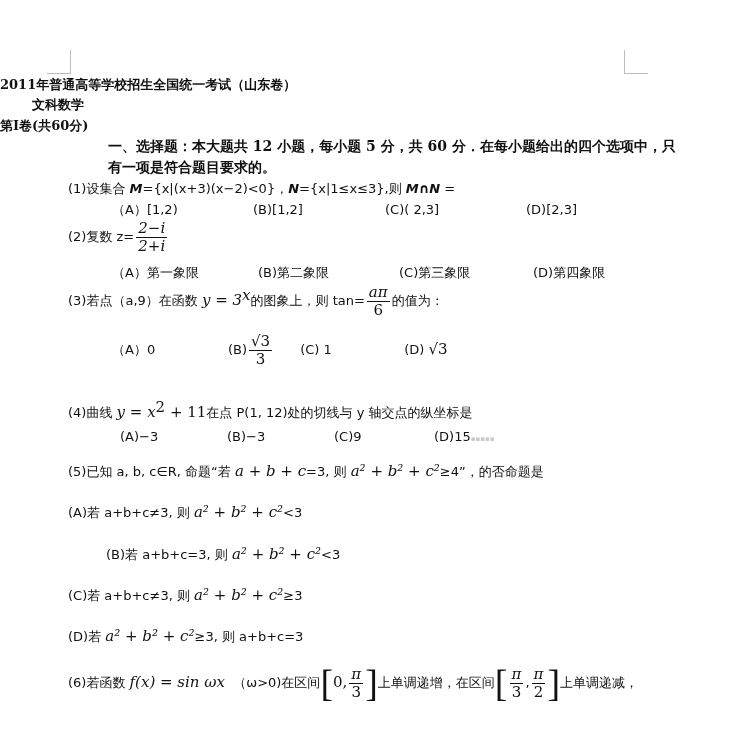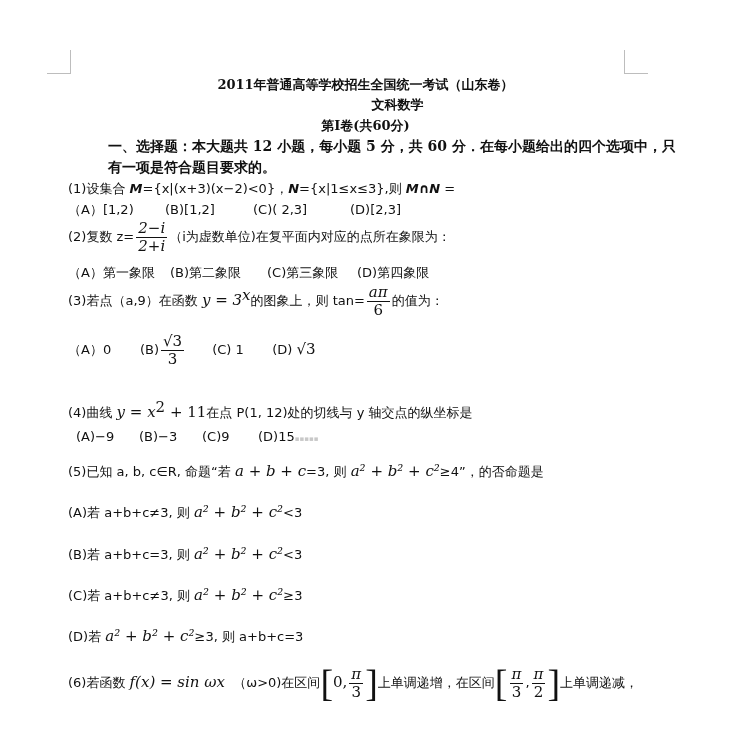--- a/index.html
+++ b/index.html
@@ -2,31 +2,31 @@
 <html><head>
 <meta charset="utf-8">
 <style>
   html, body { margin:0; padding:0; background:#ffffff; }
   body { width:731px; height:739px; position:relative; overflow:hidden;
          font-family: "DejaVu Sans", "Liberation Sans", sans-serif; color:#111; }
   .corner { position:absolute; border-color:#bdbdbd; border-style:solid; width:23px; height:23px; }
   .corner.left { left:47px; top:50px; border-width:0 1px 1px 0; }
   .corner.right { left:624px; top:50px; border-width:0 0 1px 1px; }
   .line { position:absolute; left:68px; white-space:nowrap; font-size:13px; }
-  .center { position:absolute; left:0; width:731px; text-align:center; font-weight:bold; font-family:"DejaVu Serif", serif; }
+  .center { position:absolute; left:0; width:731px; font-weight:bold; font-family:"DejaVu Serif", serif; }
   .t1 { top:76px; font-size:13px; }
   .t2 { top:96px; font-size:13px;margin-left:32px; }
   .t3 { top:117px; font-size:13px; }
   .sec { font-weight:bold; font-size:14px; font-family:"DejaVu Serif", serif;margin-left:40px; }
   .m { font-family:"DejaVu Serif","Liberation Serif", serif; font-style:italic; font-size:15px; }
   .mr { font-family:"DejaVu Serif","Liberation Serif", serif; font-size:15px; }
   .frac { display:inline-flex; flex-direction:column; align-items:center; vertical-align:middle; margin:0 2px; font-family:"Liberation Serif", serif; font-size:15px; line-height:17px;justify-content:center; }
   .frac .num { border-bottom:1px solid #111; padding:0 2px; }
   .frac .den { padding:0 2px; }
-  .opt { display:inline-block; }
+  .opt { display:inline-block;margin-left:44px; }
   .bracket { font-family:"Liberation Serif", serif; font-size:38px; vertical-align:middle; line-height:38px; font-weight:100; }
   sup { font-size:9px; }
   .faint { color:#c8c8c8; font-size:7px; }
 </style>
 </head>
 <body>
 
 <div class="corner left"></div>
 <div class="corner right"></div>
 
@@ -41,21 +41,21 @@
   <span>(1)设集合 </span><b><i>M</i></b><span>={x|(x+3)(x−2)&lt;0}，</span><b><i>N</i></b><span>={x|1≤x≤3},则 </span><b><i>M∩N</i></b><span> =</span>
 </div>
 <div class="line" style="top:201px;">
   <span class="opt" style="width:97px">（A）[1,2)</span><span class="opt" style="width:88px">(B)[1,2]</span><span class="opt" style="width:97px">(C)( 2,3]</span><span class="opt">(D)[2,3]</span>
 </div>
 
 <div class="line" style="top:220px;">
   <span>(2)复数 z=</span><span class="frac">
       <span class="num m">2−i</span>
       <span class="den m">2+i</span>
-    </span><span>（i为虚数单位)在复平面内对应的点所在象限为：</span>
+    </span>
 </div>
 <div class="line" style="top:264px;">
   <span class="opt" style="width:102px">（A）第一象限</span><span class="opt" style="width:97px">(B)第二象限</span><span class="opt" style="width:90px">(C)第三象限</span><span class="opt">(D)第四象限</span>
 </div>
 
 <div class="line" style="top:284px;">
   <span>(3)若点（a,9）在函数 </span><span class="m">y = 3</span><sup class="m">x</sup><span>的图象上，则 tan=</span><span class="frac">
       <span class="num m">aπ</span>
       <span class="den mr">6</span>
     </span><span>的值为：</span>
@@ -64,30 +64,30 @@
   <span class="opt" style="width:72px">（A）0</span><span class="opt"><span>(B)</span><span class="frac">
         <span class="num mr">√3</span>
         <span class="den mr">3</span>
       </span></span><span class="opt" style="width:60px;margin-left:26px">(C) 1</span><span class="opt"><span>(D)</span> <span class="mr">√3</span></span>
 </div>
 
 <div class="line" style="top:398px;">
   <span>(4)曲线 </span><span class="m">y = x</span><sup class="mr">2</sup><span class="mr"> + 11</span><span>在点 P(1, 12)处的切线与 y 轴交点的纵坐标是</span>
 </div>
 <div class="line" style="top:429px;left:76px">
-  <span class="opt" style="width:63px">(A)−9</span><span class="opt" style="width:63px">(B)−3</span><span class="opt" style="width:56px">(C)9</span><span class="opt">(D)15</span><span class="faint">▪▪▪▪▪</span>
+  <span class="opt" style="width:63px">(A)−3</span><span class="opt" style="width:63px">(B)−3</span><span class="opt" style="width:56px">(C)9</span><span class="opt">(D)15</span><span class="faint">▪▪▪▪▪</span>
 </div>
 
 <div class="line" style="top:462px;">
   <span>(5)已知 a, b, c∈R, 命题“若 </span><span class="m">a + b + c</span><span>=3, 则 </span><span class="m">a² + b² + c²</span><span>≥4”，的否命题是</span>
 </div>
 <div class="line" style="top:503px;">
   <span>(A)若 a+b+c≠3, 则 </span><span class="m">a² + b² + c²</span><span>&lt;3</span>
 </div>
-<div class="line" style="top:545px;">
+<div class="line" style="top:545px;margin-left:38px;">
   <span>(B)若 a+b+c=3, 则 </span><span class="m">a² + b² + c²</span><span>&lt;3</span>
 </div>
 <div class="line" style="top:586px;">
   <span>(C)若 a+b+c≠3, 则 </span><span class="m">a² + b² + c²</span><span>≥3</span>
 </div>
 <div class="line" style="top:627px;">
   <span>(D)若 </span><span class="m">a² + b² + c²</span><span>≥3, 则 a+b+c=3</span>
 </div>
 
 <div class="line" style="top:664px;">

